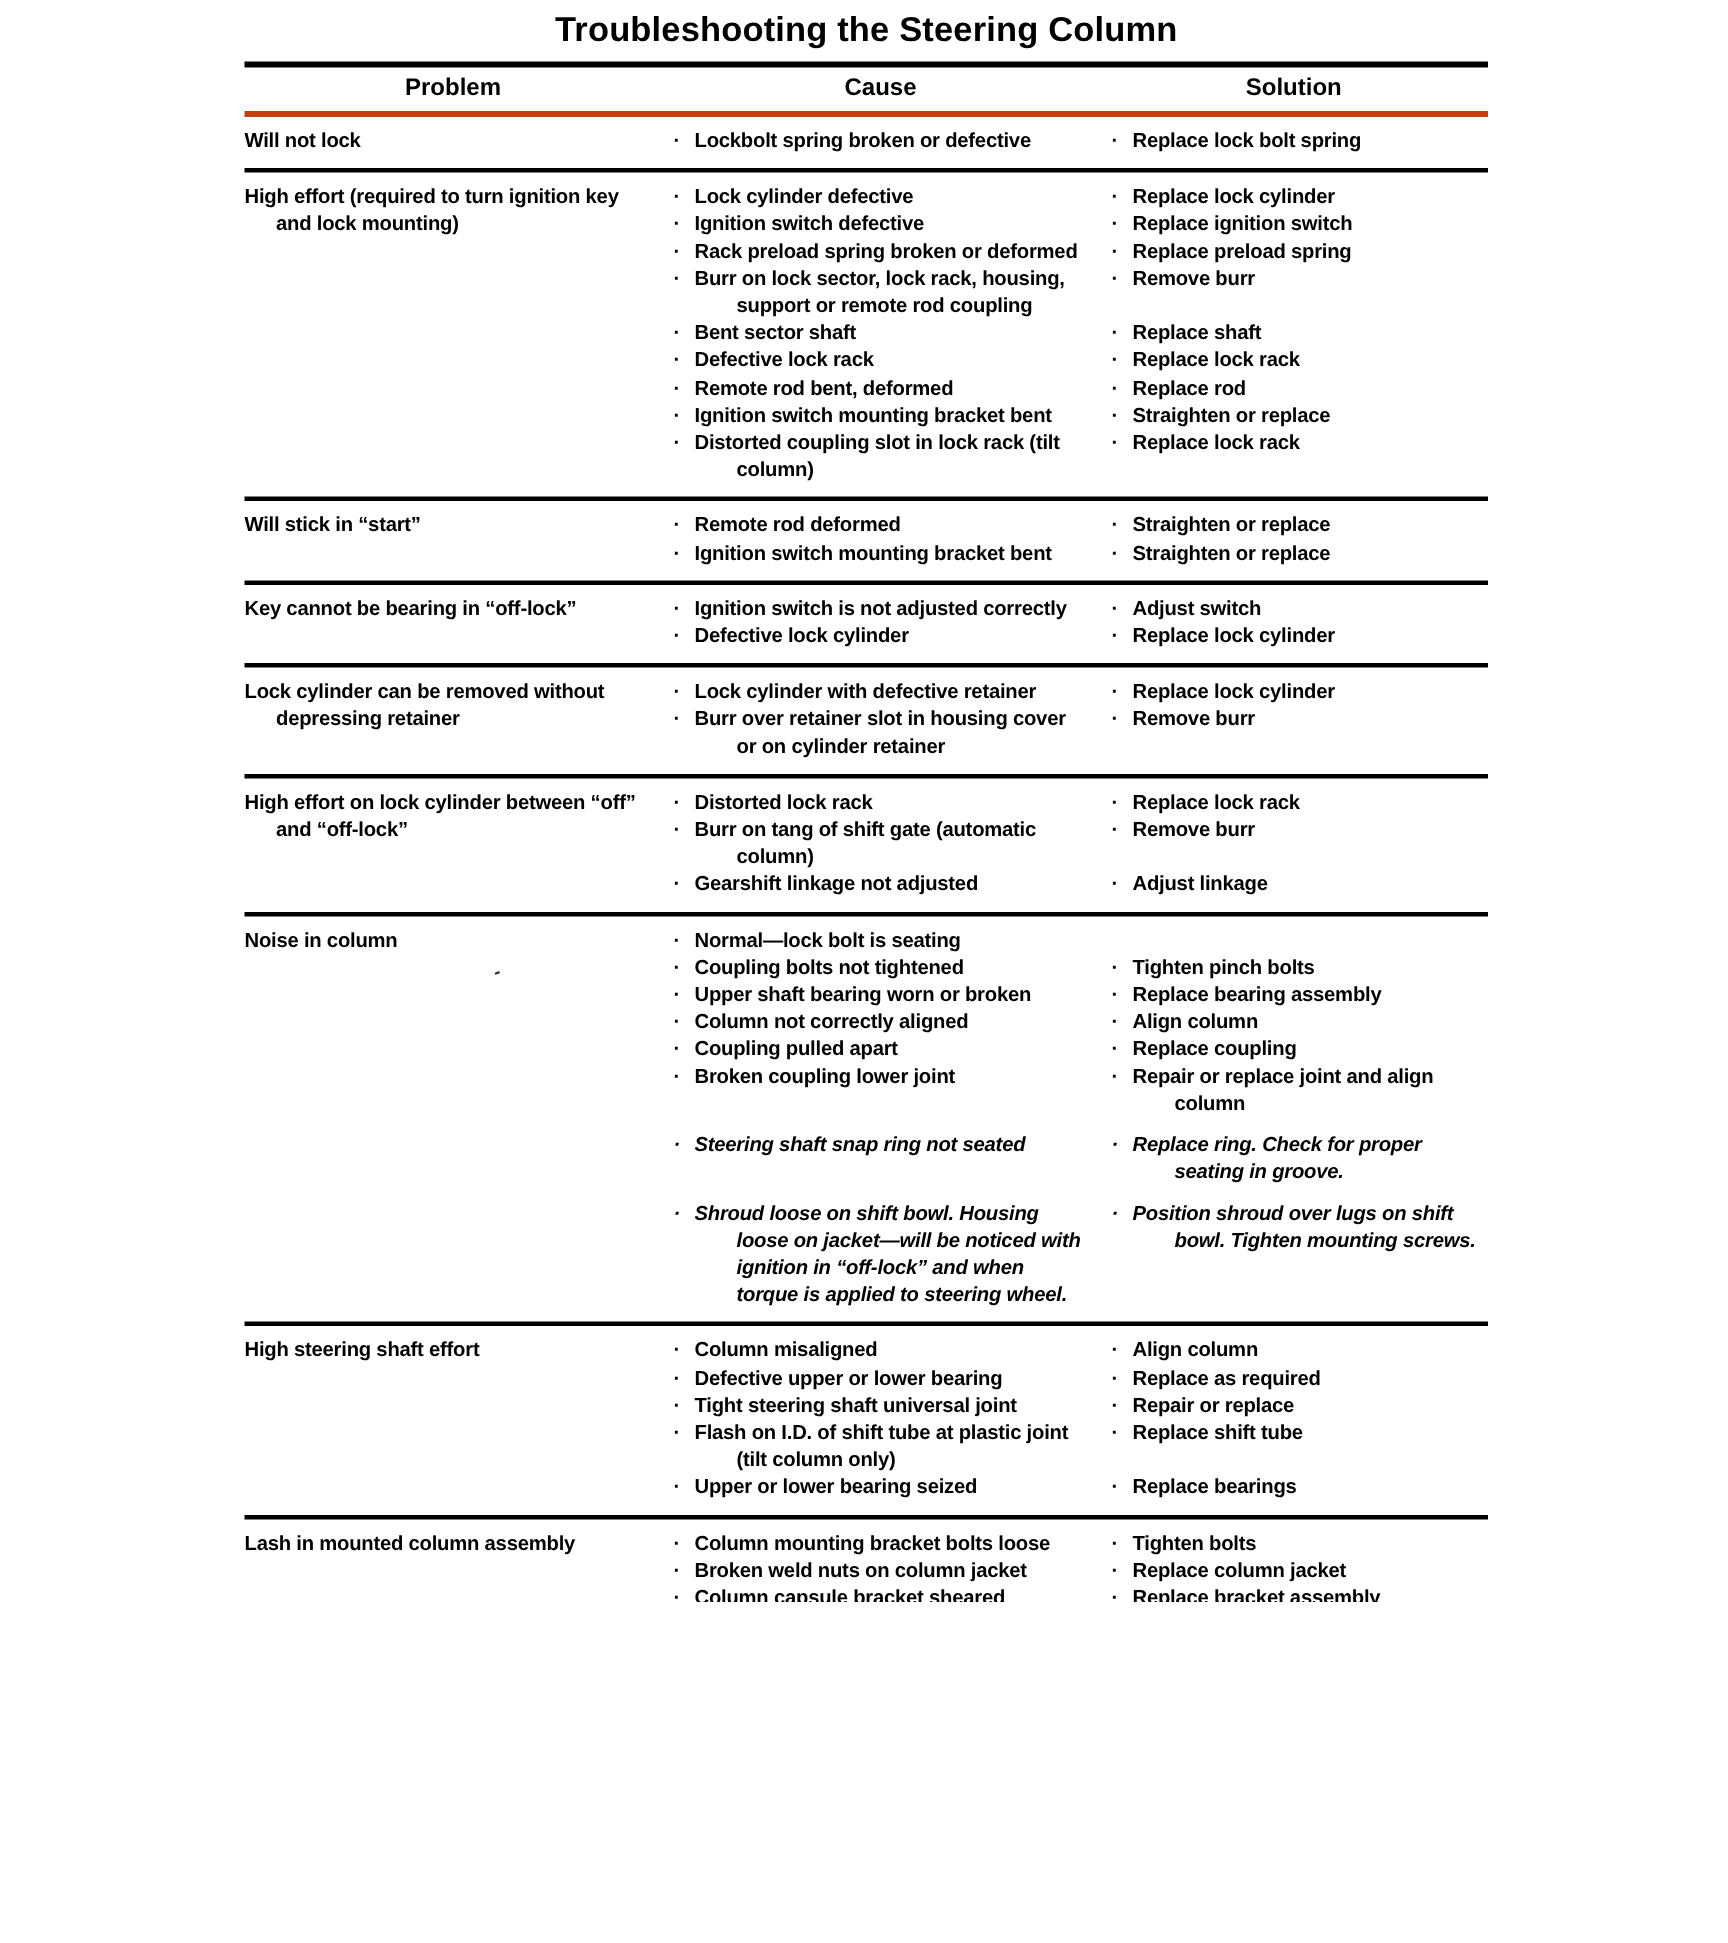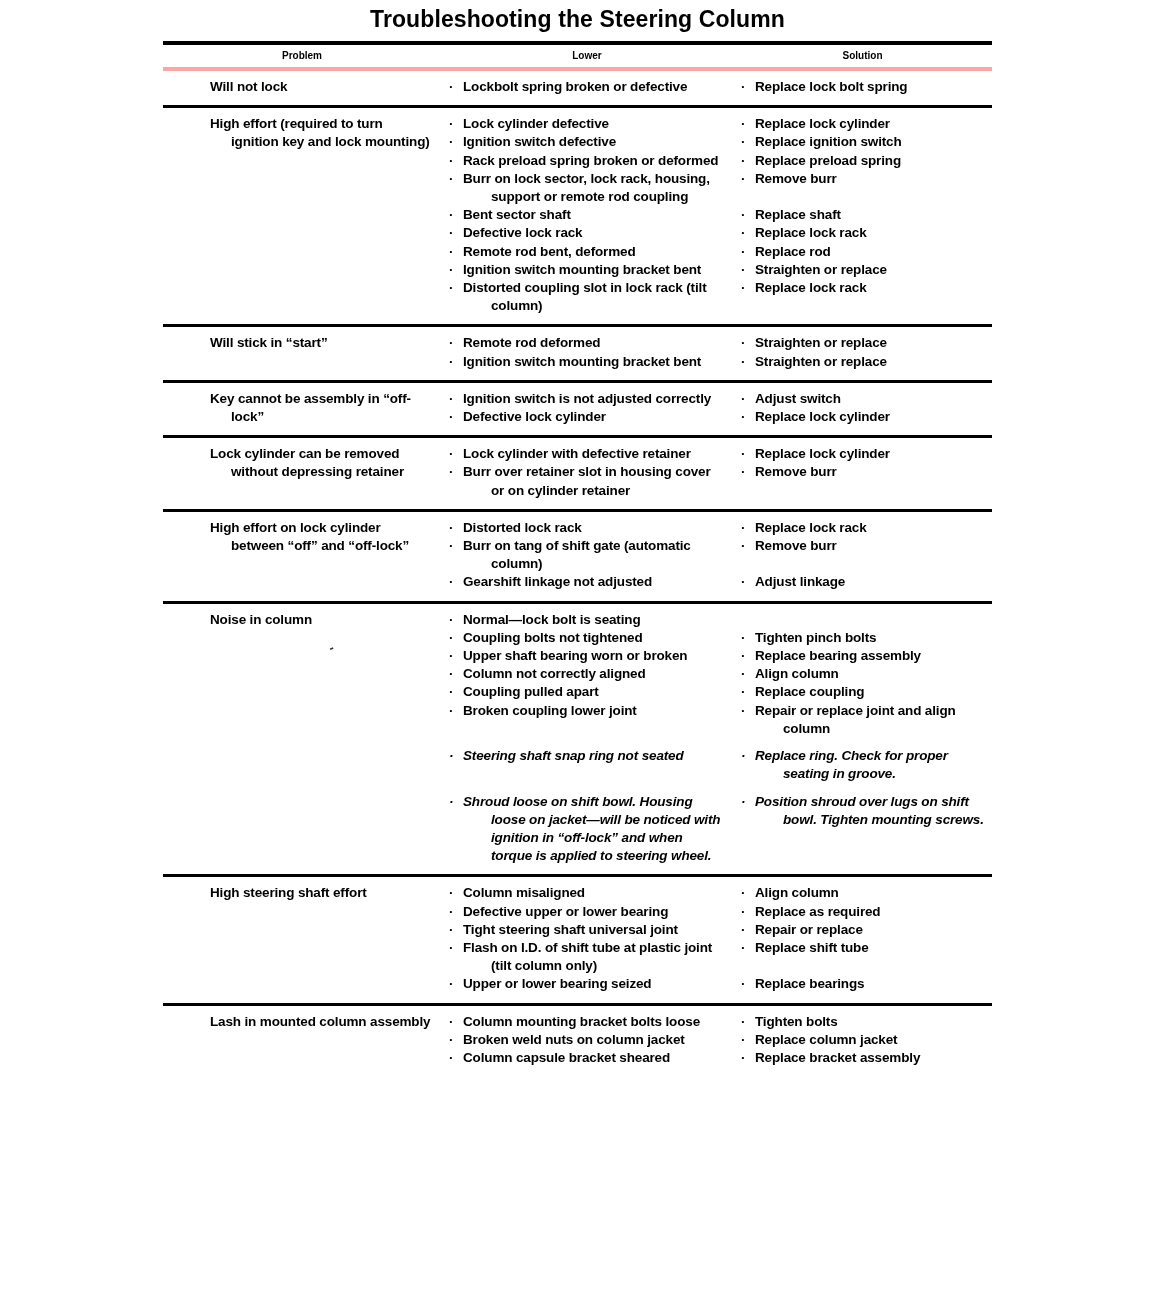--- a/index.html
+++ b/index.html
@@ -24,38 +24,37 @@
     text-align: center;
     font-size: 23px;
     letter-spacing: 0.1px;
     font-weight: 700;
   }
   .ttable { border-top: 4px solid #000; }
   .thead {
     display: grid;
     grid-template-columns: 278px 292px 259px;
     padding: 5px 0 6px 0;
-    border-bottom: 4px solid #fca5a5;
-    font-size: 10px;
+    border-bottom: 4px solid #c2410c;
+    font-size: 16px;
   }
   .th { text-align: center; }
   .row {
     display: grid;
     grid-template-columns: 278px 1fr;
     border-bottom: 3px solid #000;
     padding: 7px 0 9px 0;
     font-size: 13.5px;
     line-height: 18.2px;
     letter-spacing: -0.15px;
   }
   .problem {
     padding-left: 21px;
     text-indent: -21px;
     padding-right: 10px;
-    margin-left: 47px;
   }
   .pairs { }
   .pair {
     display: grid;
     grid-template-columns: 292px 259px;
   }
   .pair.gap { margin-top: 9px; font-style: italic; }
   .item {
     padding-left: 50px;
     text-indent: -42px;
@@ -77,21 +76,21 @@
 </style>
 </head>
 <body>
 
 <div class="page">
   <div class="doc">
     <h1 class="title">Troubleshooting the Steering Column</h1>
     <div class="ttable">
       <div class="thead">
         <div class="th">Problem</div>
-        <div class="th">Lower</div>
+        <div class="th">Cause</div>
         <div class="th">Solution</div>
       </div>
       <div id="rows">
           <div class="row">
             <div class="problem">Will not lock</div>
             <div class="pairs">
               <div class="pair">
                 <div class="item"><span class="b">·</span>Lockbolt spring broken or defective</div>
                 <div class="item"><span class="b">·</span>Replace lock bolt spring</div>
               </div>
@@ -145,21 +144,21 @@
                 <div class="item"><span class="b">·</span>Remote rod deformed</div>
                 <div class="item"><span class="b">·</span>Straighten or replace</div>
               </div>
               <div class="pair">
                 <div class="item"><span class="b">·</span>Ignition switch mounting bracket bent</div>
                 <div class="item"><span class="b">·</span>Straighten or replace</div>
               </div>
             </div>
           </div>
           <div class="row">
-            <div class="problem">Key cannot be assembly in “off-lock”</div>
+            <div class="problem">Key cannot be bearing in “off-lock”</div>
             <div class="pairs">
               <div class="pair">
                 <div class="item"><span class="b">·</span>Ignition switch is not adjusted correctly</div>
                 <div class="item"><span class="b">·</span>Adjust switch</div>
               </div>
               <div class="pair">
                 <div class="item"><span class="b">·</span>Defective lock cylinder</div>
                 <div class="item"><span class="b">·</span>Replace lock cylinder</div>
               </div>
             </div>

